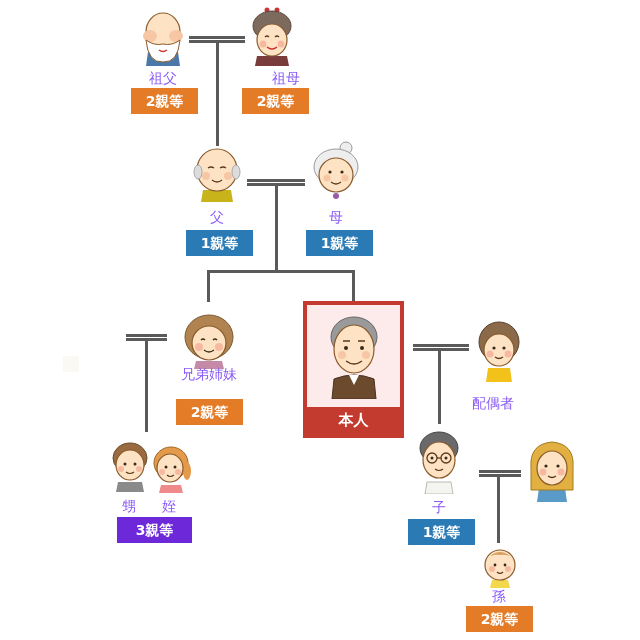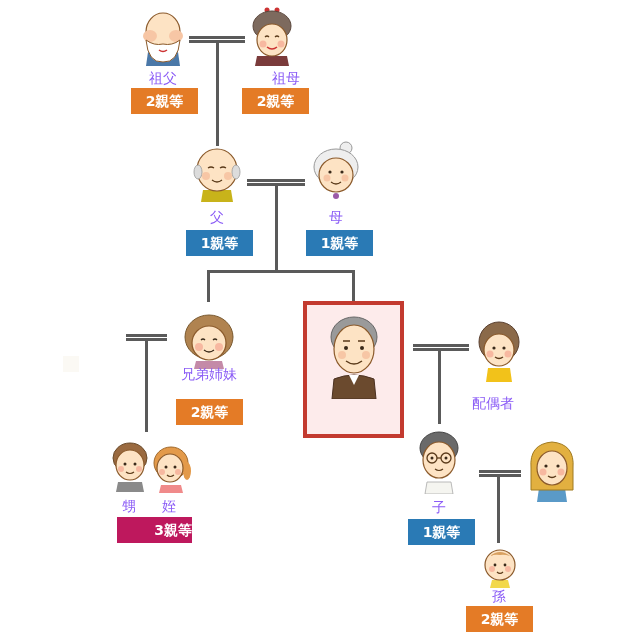--- a/index.html
+++ b/index.html
@@ -4,21 +4,21 @@
 <style>
   html,body{margin:0;padding:0;background:#ffffff;}
   body{width:640px;height:640px;position:relative;overflow:hidden;font-family:"DejaVu Sans","Liberation Sans",sans-serif;}
   .line-h{position:absolute;height:3px;background:#5a5a5a;}
   .line-v{position:absolute;width:3px;background:#5a5a5a;}
   .dbl{position:absolute;height:7px;border-top:3px solid #5a5a5a;border-bottom:3px solid #5a5a5a;box-sizing:border-box;background:#fff;}
   .label{position:absolute;font-size:14px;color:#8b5cf6;text-align:center;transform:translateX(-50%);white-space:nowrap;line-height:16px;}
   .badge{position:absolute;height:26px;line-height:26px;color:#fff;font-weight:bold;font-size:14px;text-align:center;}
   .orange{background:#e47b26;}
   .blue{background:#2a7ab5;text-align:center;}
-  .green{background:#be185d;text-align:right;}
+  .green{background:#6d28d9;}
   .face{position:absolute;}
   .self-box{position:absolute;left:303px;top:301px;width:101px;height:137px;box-sizing:border-box;border:4px solid #c33a2f;background:#fdebeb;}
   .self-label{position:absolute;left:0;right:0;bottom:0;height:27px;background:#c33a2f;color:#fff;font-weight:bold;font-size:15px;text-align:center;line-height:27px;}
   .faint{position:absolute;left:63px;top:356px;width:16px;height:16px;background:#fbf9f4;}
 </style>
 </head>
 <body>
 
 <div class="faint"></div>
 
@@ -110,20 +110,21 @@
     <path d="M23 60 L28 70 L33 60 Z" fill="#ffffff"></path>
     <ellipse cx="28" cy="22" rx="23" ry="20" fill="#9a9a9a" stroke="#666" stroke-width="1"></ellipse>
     <ellipse cx="28" cy="34" rx="20" ry="24" fill="#fde3c4" stroke="#8b5a2b" stroke-width="1.2"></ellipse>
     <circle cx="16" cy="40" r="4" fill="#f7c6a5"></circle>
       <circle cx="40" cy="40" r="4" fill="#f7c6a5"></circle>
     <path d="M17 26 L24 26 M32 26 L39 26" stroke="#5a3a1a" stroke-width="1.5"></path>
     <circle cx="20" cy="33" r="2" fill="#3a2a1a"></circle>
       <circle cx="36" cy="33" r="2" fill="#3a2a1a"></circle>
     <path d="M20 46 Q28 52 36 46" stroke="#5a3a1a" stroke-width="1.4" fill="none"></path>
   </svg>
+  <div class="self-label">本人</div>
 </div>
 
 <svg class="face" style="left:476px;top:320px;" width="46" height="62" viewBox="0 0 46 62">
   <path d="M10 62 L12 48 L34 48 L36 62 Z" fill="#f2c21a"></path>
   <ellipse cx="23" cy="22" rx="20" ry="20" fill="#8b6a4a" stroke="#5a4030" stroke-width="1"></ellipse>
   <ellipse cx="23" cy="30" rx="15" ry="16" fill="#fde3c4" stroke="#8b5a2b" stroke-width="1.2"></ellipse>
   <circle cx="14" cy="34" r="3.5" fill="#f7b8a0"></circle>
     <circle cx="32" cy="34" r="3.5" fill="#f7b8a0"></circle>
   <circle cx="18" cy="28" r="1.6" fill="#3a2a1a"></circle>
     <circle cx="28" cy="28" r="1.6" fill="#3a2a1a"></circle>

